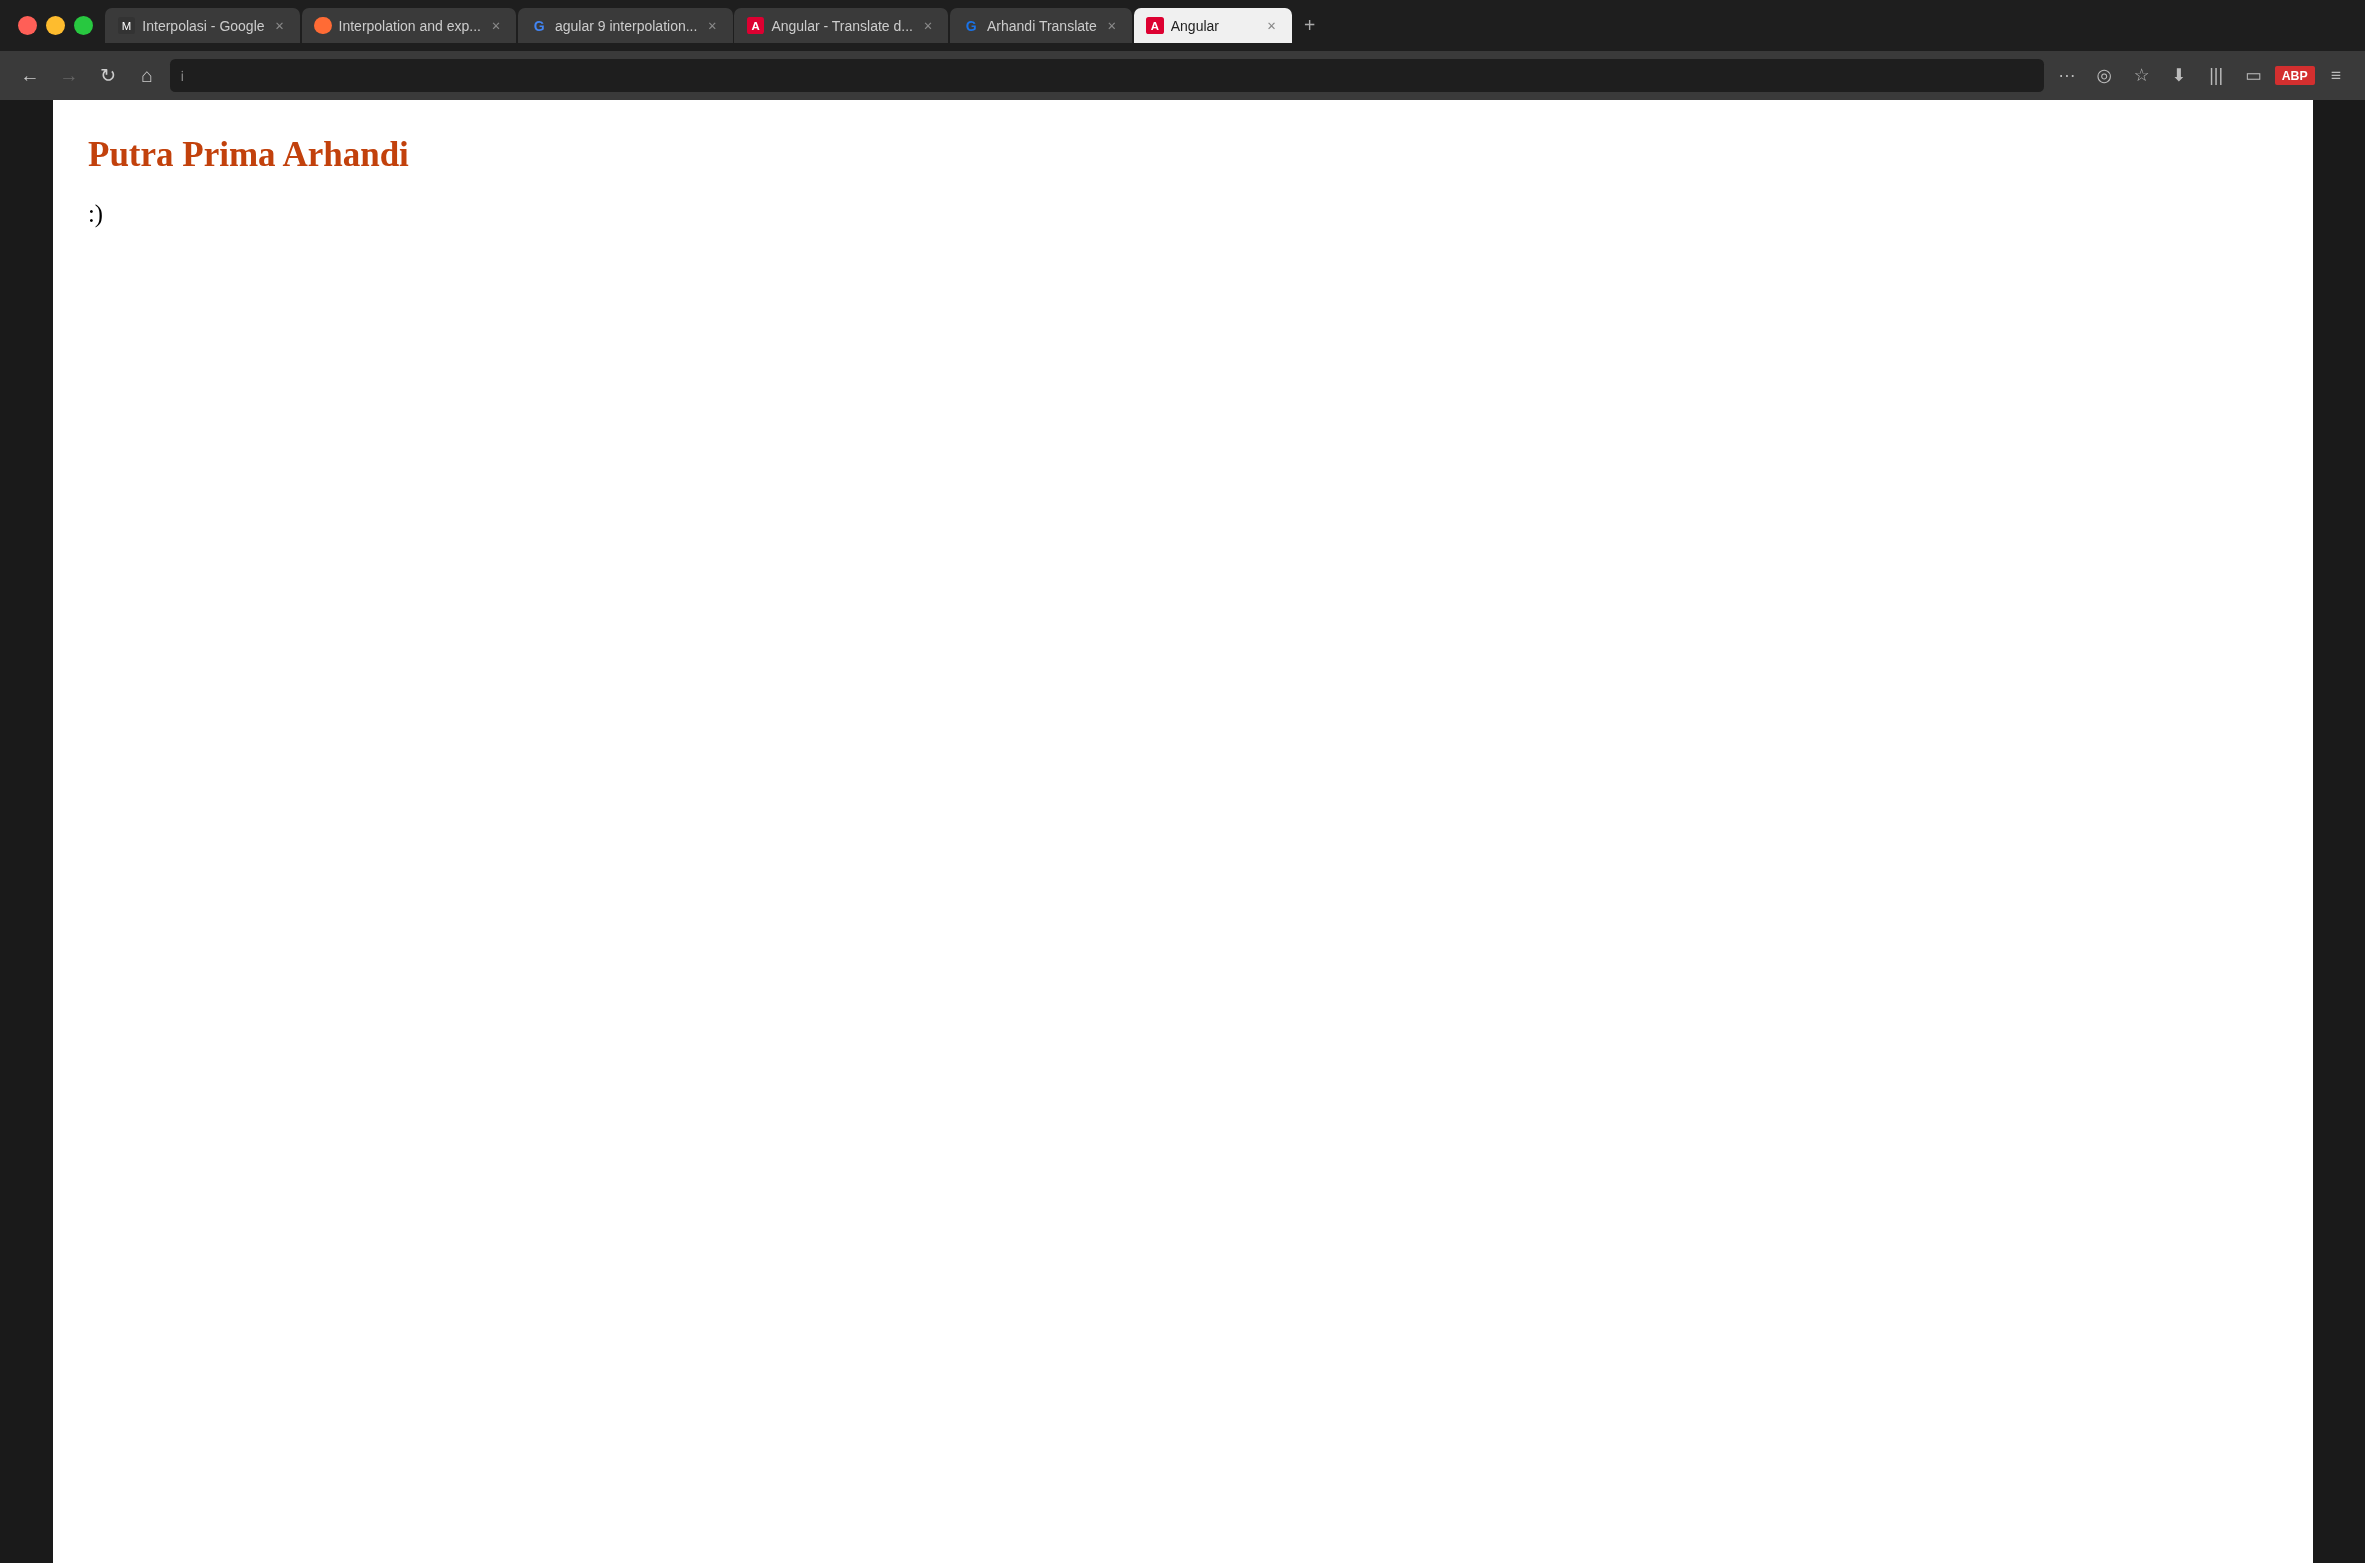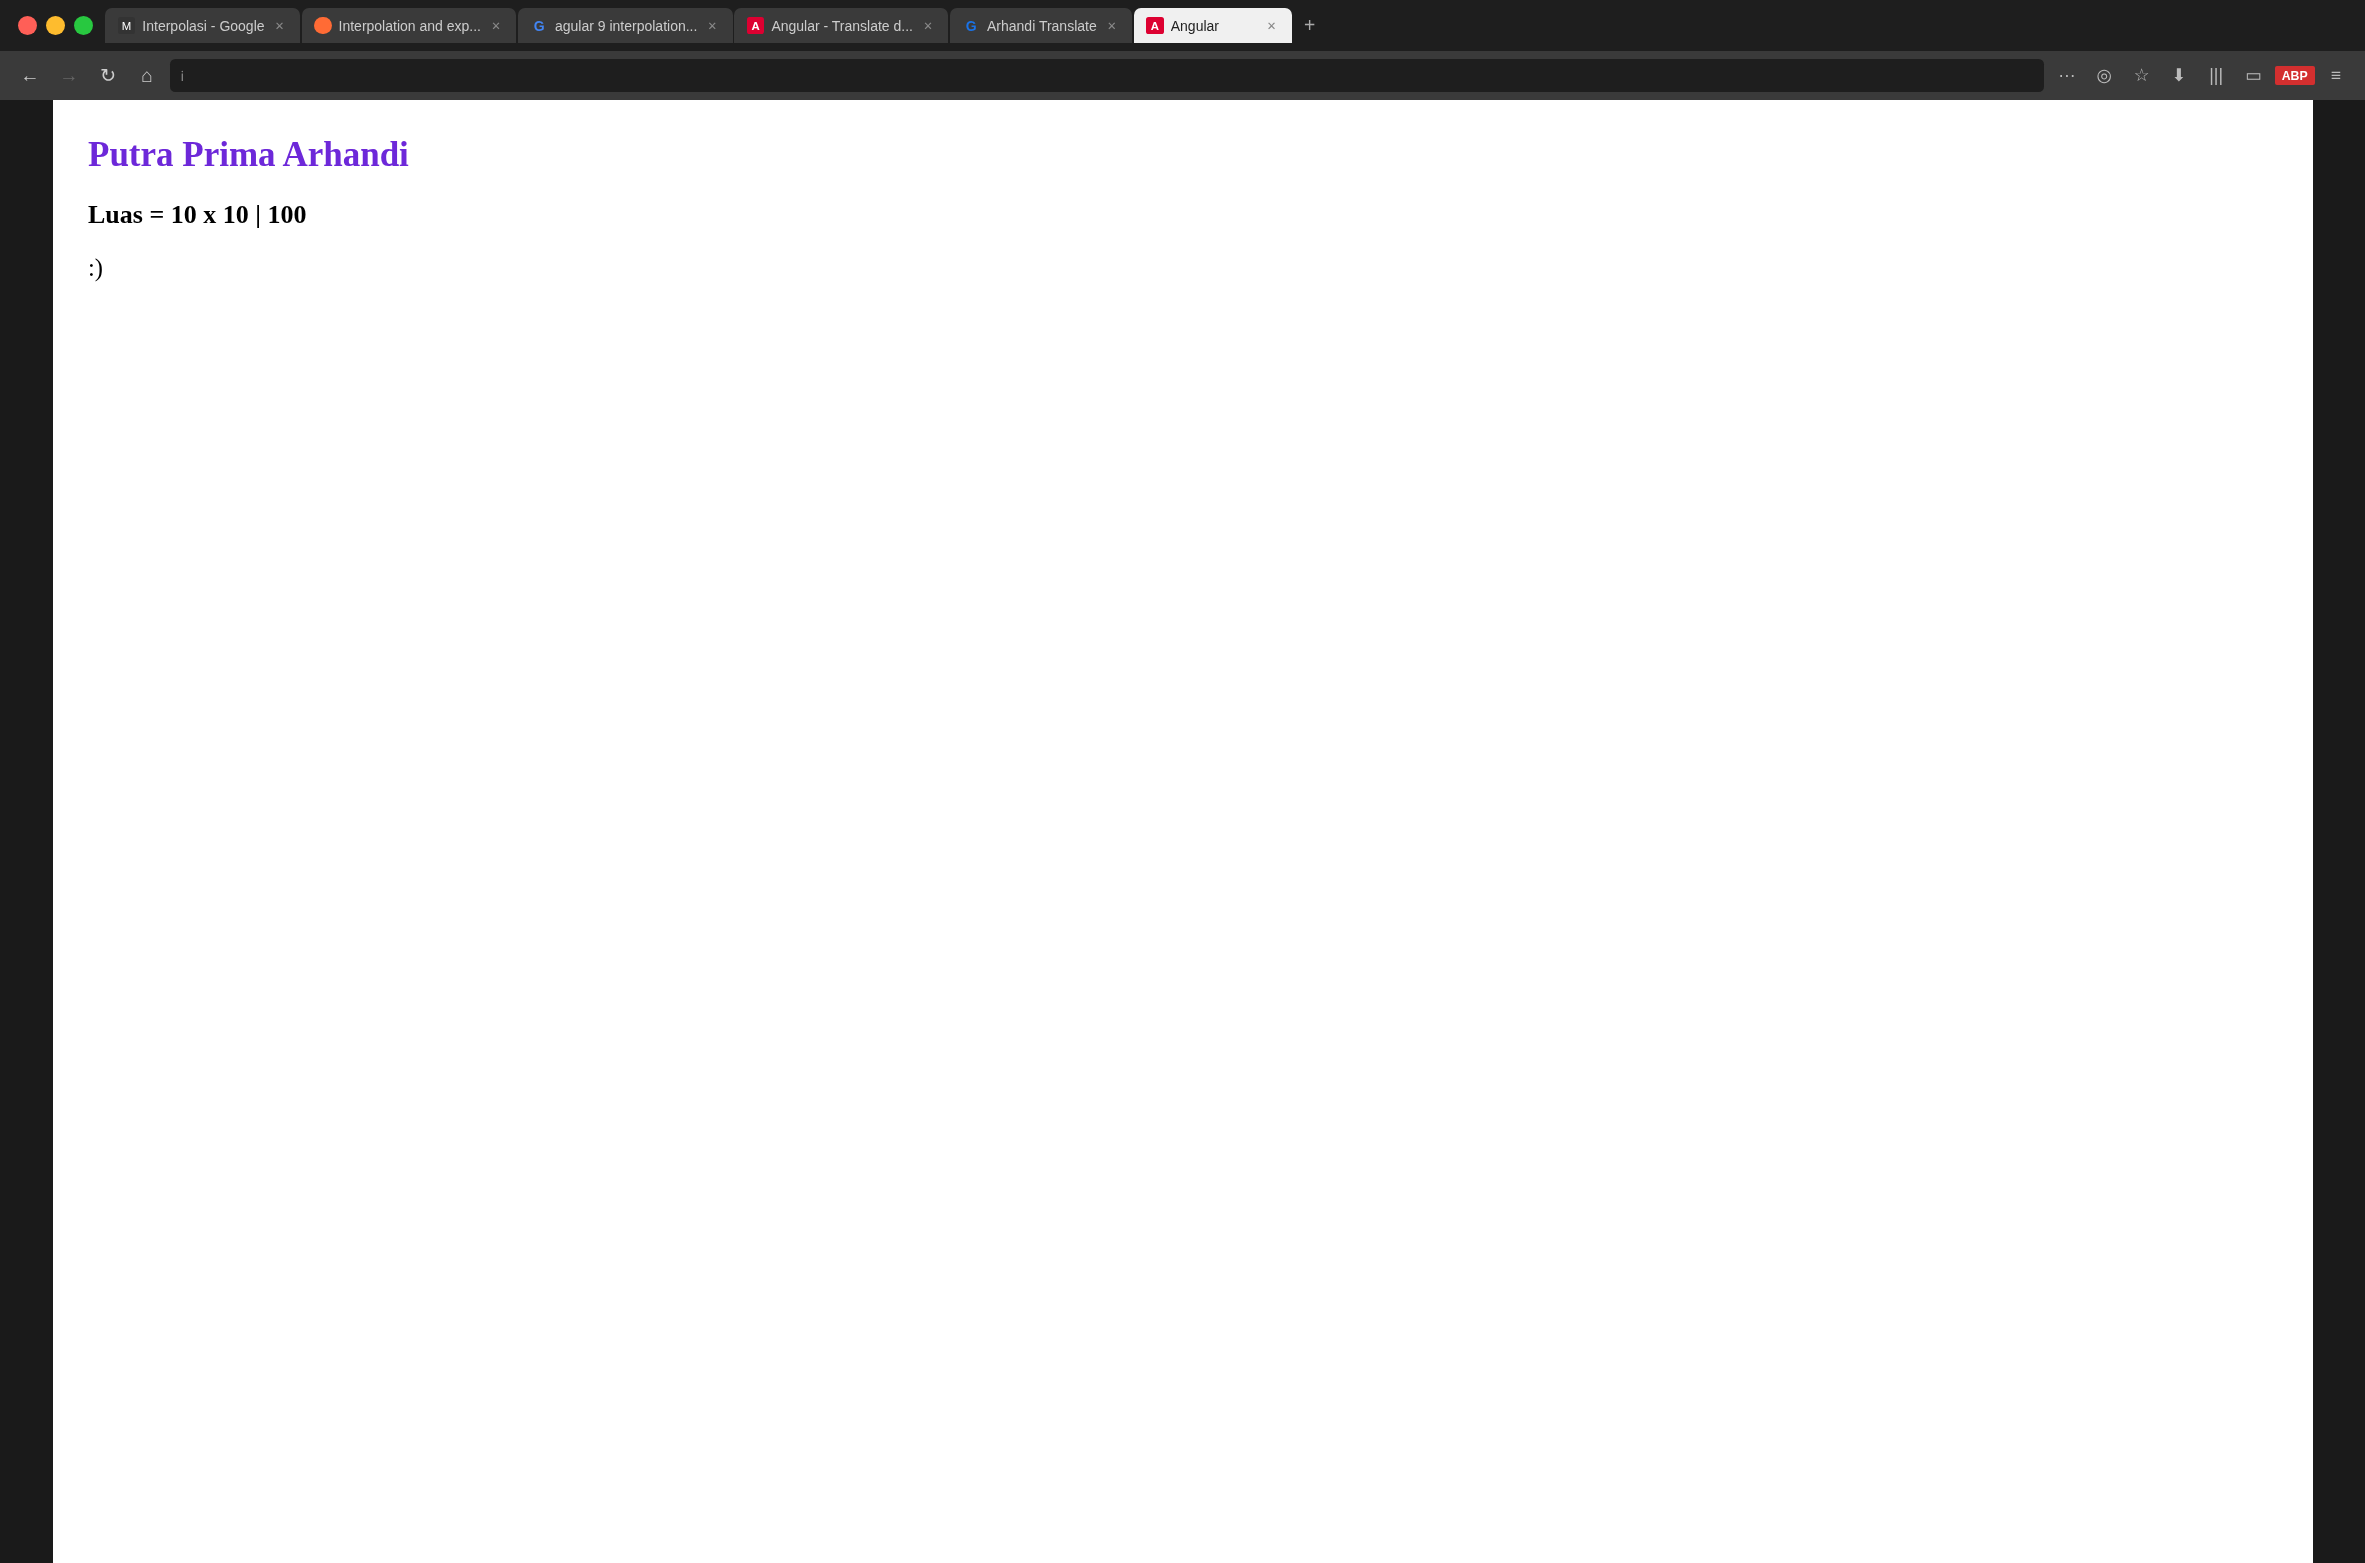--- a/index.html
+++ b/index.html
@@ -193,21 +193,21 @@
       background: white;
       margin: 0 53px;
       height: calc(100% - 100px);
       overflow-y: auto;
       padding: 35px 35px;
     }
 
     .page-title {
       font-size: 35px;
       font-weight: bold;
-      color: #6d28d9;
+      color: #c2410c;
       margin-bottom: 24.6px;
       font-family: serif;
     }
 
     .page-subtitle {
       font-size: 26px;
       font-weight: bold;
       color: #000;
       margin-bottom: 24.6px;
       font-family: serif;
@@ -322,16 +322,15 @@
       <div class="toolbar-action-btn">|||</div>
       <div class="toolbar-action-btn">▭</div>
       <div class="abp-badge">ABP</div>
       <div class="toolbar-action-btn">≡</div>
     </div>
   </div>
 </div>
 
 <div class="page-content">
   <h1 class="page-title">Putra Prima Arhandi</h1>
-  <p class="page-subtitle">Luas = 10 x 10 | 100</p>
   <p class="page-text">:)</p>
 </div>
 
 
 </body></html>

